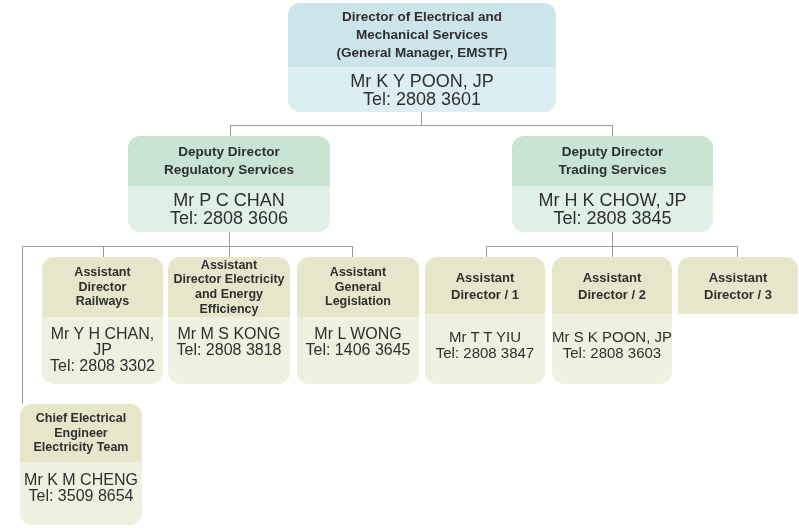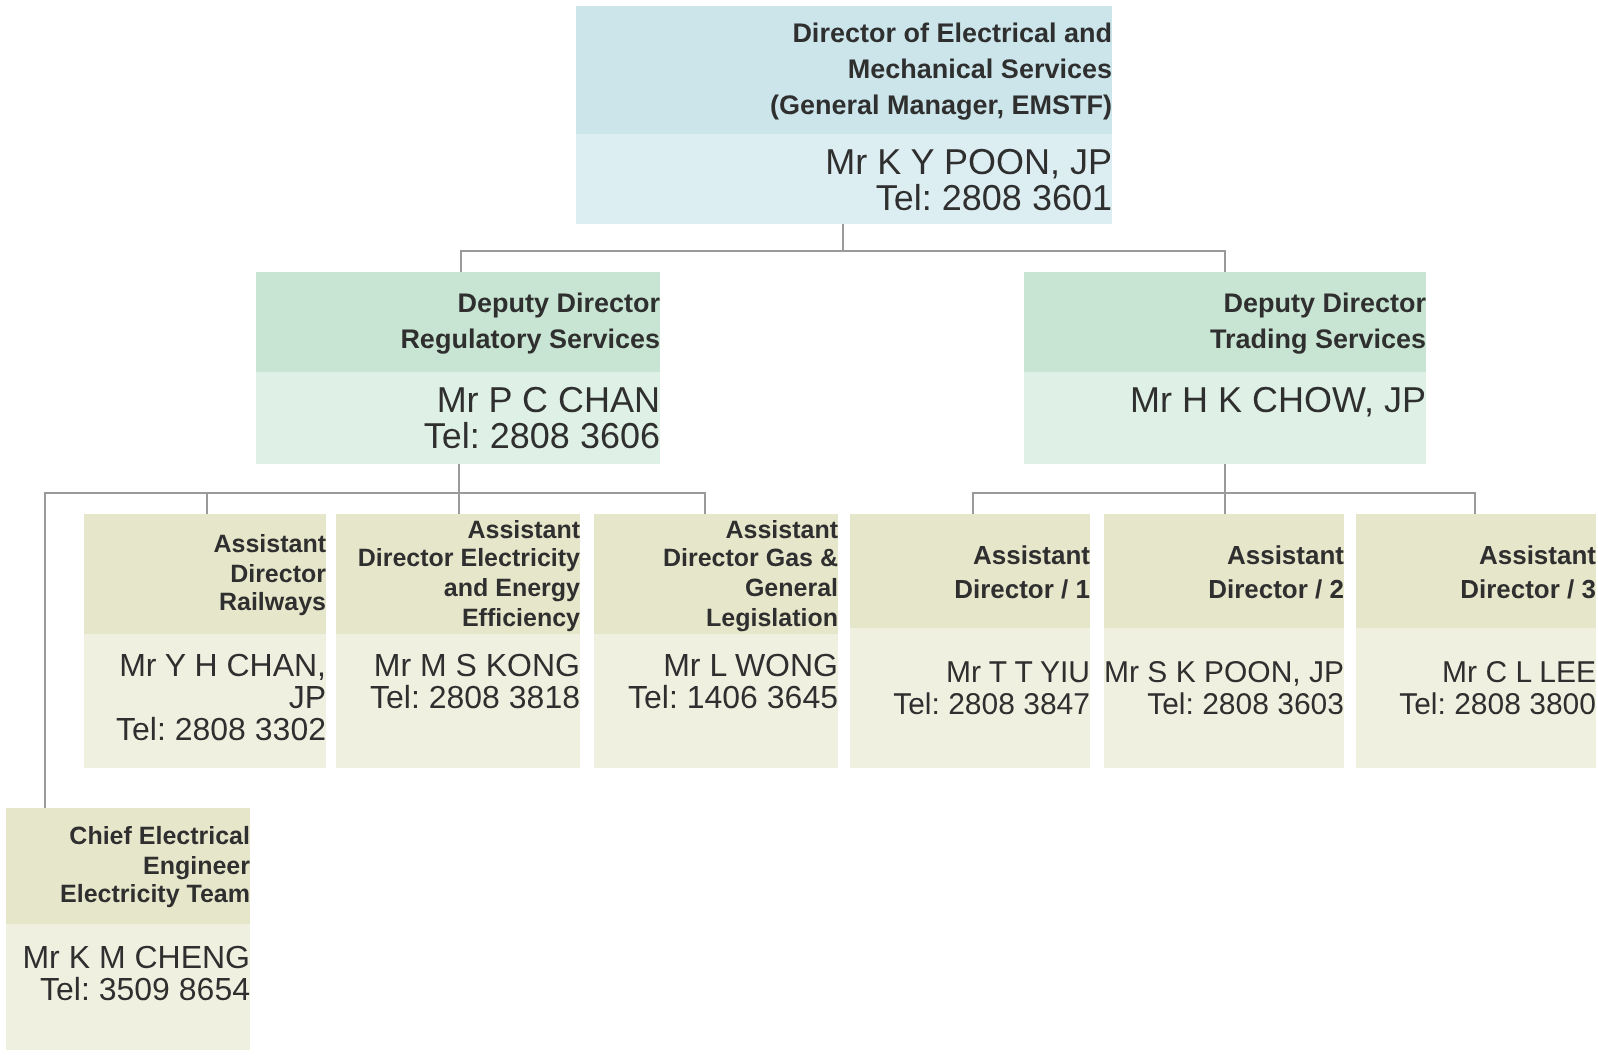--- a/index.html
+++ b/index.html
@@ -22,23 +22,23 @@
     color:var(--text);
     overflow:hidden;
   }
   
   .hl,.vl{position:absolute;background:var(--line);}
   .hl{height:1px;}
   .vl{width:1px;}
   
   .node{
     position:absolute;
-    border-radius:0;
+    border-radius:12px;
     overflow:hidden;
-    text-align:right;
+    text-align:center;
   }
   .hd{
     font-weight:bold;
     display:flex;
     flex-direction:column;
     justify-content:center;
   }
   .bd{box-sizing:border-box;}
   .blue  .hd{background:var(--director_header);}  .blue  .bd{background:var(--director_body);}
   .green .hd{background:var(--deputy_header);}    .green .bd{background:var(--deputy_body);}
@@ -67,21 +67,21 @@
   #n-ad-gas{left:297px;top:257px;width:122px;height:127px;}
   #n-ad-rail .hd,#n-ad-elec .hd,#n-ad-gas .hd{height:60px;}
   #n-ad-rail .bd,#n-ad-elec .bd,#n-ad-gas .bd{height:67px;padding-top:9px;}
 
   #n-ad-1{left:425px;top:257px;width:120px;height:127px;}
   #n-ad-2{left:552px;top:257px;width:120px;height:127px;}
   #n-ad-3{left:678px;top:257px;width:120px;height:127px;}
   #n-ad-1 .hd,#n-ad-2 .hd,#n-ad-3 .hd{height:57px;}
   #n-ad-1 .bd,#n-ad-2 .bd,#n-ad-3 .bd{height:70px;padding-top:15px;}
 
-  #n-chief{left:3px;top:404px;width:122px;height:121px;}
+  #n-chief{left:20px;top:404px;width:122px;height:121px;}
   #n-chief .hd{height:58px;}
   #n-chief .bd{height:81px;padding-top:10px;}
 
   
   #c-v-top{left:421px;top:112px;height:13px;}
   #c-h-top{left:230px;top:125px;width:383px;}
   #c-v-depL{left:230px;top:125px;height:11px;}
   #c-v-depR{left:612px;top:125px;height:11px;}
   #c-v-regdown{left:229px;top:232px;height:25px;}
   #c-h-left{left:22px;top:246px;width:331px;}
@@ -135,20 +135,21 @@
     </div>
   </div>
 
   <div class="node green t18" id="n-dep-trad">
     <div class="hd">
       <div>Deputy Director</div>
       <div>Trading Services</div>
     </div>
     <div class="bd">
       <div>Mr H K CHOW, JP</div>
+      <div>Tel: 2808 3845</div>
     </div>
   </div>
 
   <div class="node khaki t15" id="n-ad-rail">
     <div class="hd">
       <div>Assistant</div>
       <div>Director</div>
       <div>Railways</div>
     </div>
     <div class="bd">
@@ -166,21 +167,20 @@
     </div>
     <div class="bd">
       <div>Mr M S KONG</div>
       <div>Tel: 2808 3818</div>
     </div>
   </div>
 
   <div class="node khaki t15" id="n-ad-gas">
     <div class="hd">
       <div>Assistant</div>
-      <div>Director Gas &amp;</div>
       <div>General</div>
       <div>Legislation</div>
     </div>
     <div class="bd">
       <div>Mr L WONG</div>
       <div>Tel: 1406 3645</div>
     </div>
   </div>
 
   <div class="node khaki t16" id="n-ad-1">
@@ -202,24 +202,20 @@
     <div class="bd">
       <div>Mr S K POON, JP</div>
       <div>Tel: 2808 3603</div>
     </div>
   </div>
 
   <div class="node khaki t16" id="n-ad-3">
     <div class="hd">
       <div>Assistant</div>
       <div>Director / 3</div>
-    </div>
-    <div class="bd">
-      <div>Mr C L LEE</div>
-      <div>Tel: 2808 3800</div>
     </div>
   </div>
 
   <div class="node khaki t15" id="n-chief">
     <div class="hd">
       <div>Chief Electrical</div>
       <div>Engineer</div>
       <div>Electricity Team</div>
     </div>
     <div class="bd">

